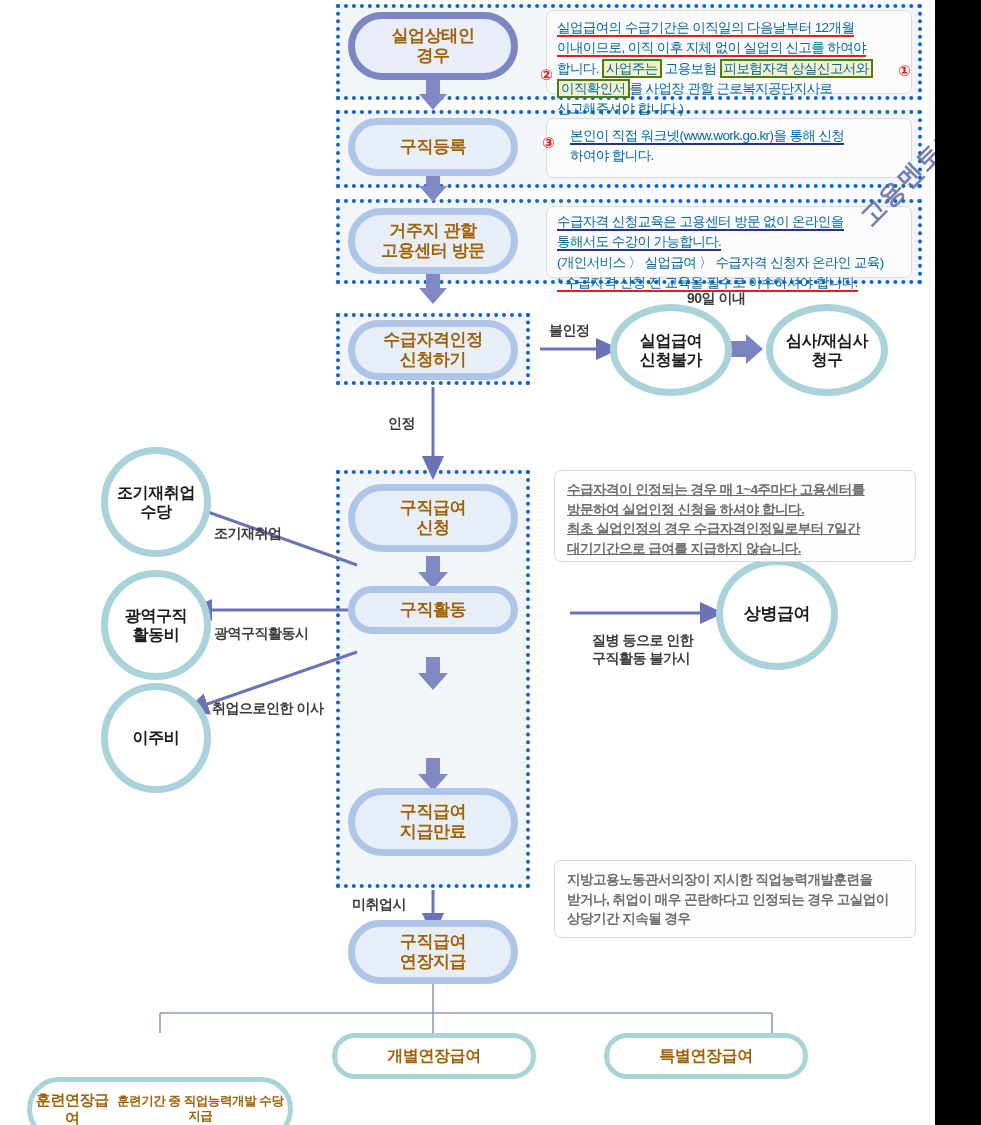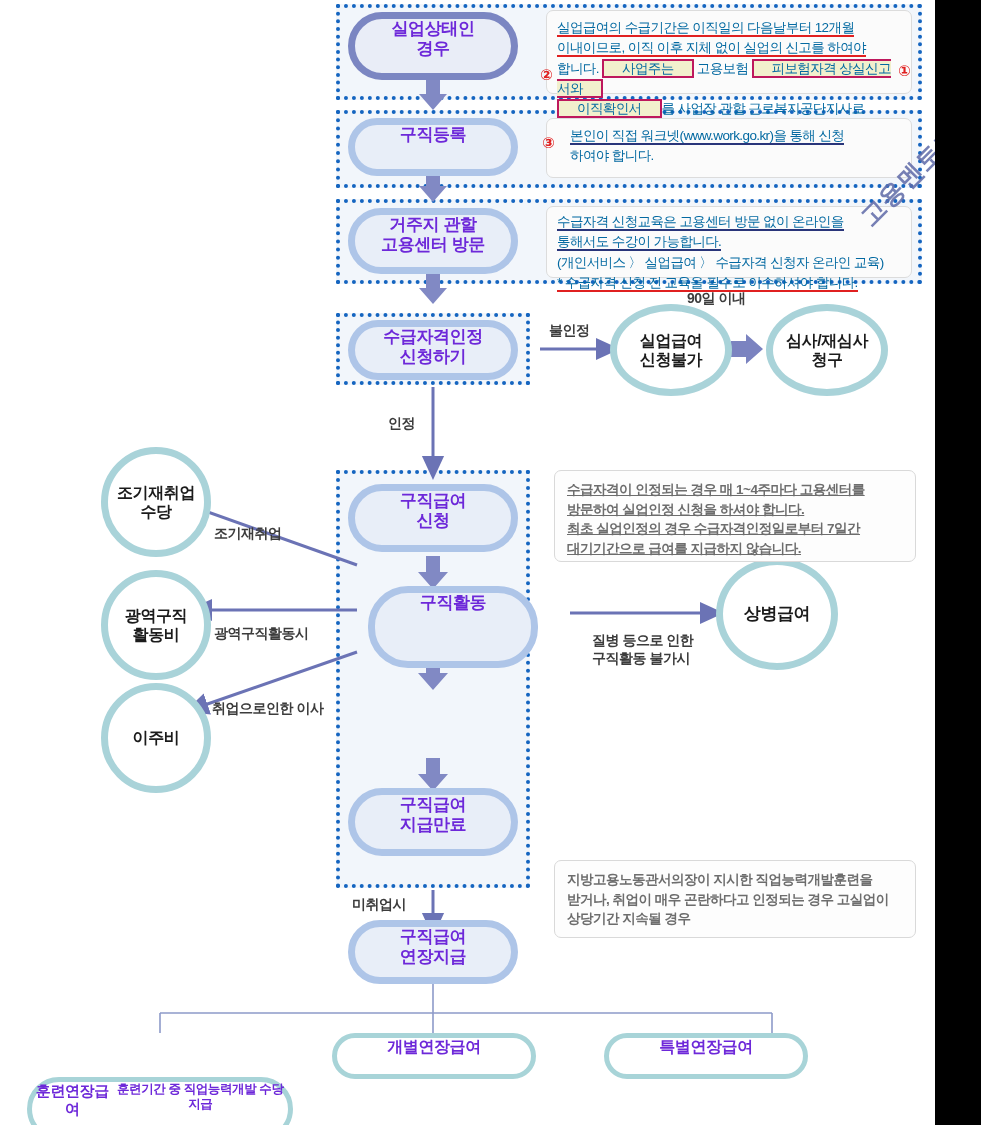--- a/index.html
+++ b/index.html
@@ -24,26 +24,26 @@
     width: 46px; height: 1125px;
     background: #000000;
     z-index: 40;
   }
 
   
   .node { position: absolute; z-index: 10; }
 
   
   .pill {
-    display: flex; align-items: flex-start; justify-content: center;
+    display: flex; align-items: center; justify-content: center;
     text-align: center;
     background: #e8eef8;
     border: 7px solid #aec5e8;
     border-radius: 40px;
-    color: #6d28d9;
+    color: #a16207;
     font-weight: bold;
     line-height: 1.18;
     letter-spacing: -0.4px;
   }
   .pill.dark { border-color: #7b86c2; background: #e9edf7; }
   .pill.teal { border-color: #a8d4d8; background: #ffffff; border-width: 5px; }
 
   
   .circ {
     display: flex; align-items: center; justify-content: center;
@@ -90,21 +90,21 @@
     line-height: 1.5;
     padding: 7px 10px;
     font-weight: normal;
     color: #0369a1;
     letter-spacing: -0.6px;
     z-index: 12;
   }
   .hl { background: #f2f0cd; }
   .u-red { border-bottom: 2px solid #e02020; }
   .u-navy { border-bottom: 2px solid #29357a; }
-  .boxed { border: 2px solid #be185d; padding: 0 18px; }
+  .boxed { border: 2px solid #4d7c0f; padding: 0 2px; }
 
   
   .lbl {
     position: absolute;
     font-size: 14px; font-weight: bold;
     color: #3c3c3c; letter-spacing: -0.5px;
     white-space: nowrap;
     z-index: 14;
   }
 
@@ -219,21 +219,21 @@
     </span>
   </div>
 
   <div class="node pill" style="left:348px; top:484px; width:170px; height:68px; font-size:17px;">
     <span>
       <span>구직급여</span><br>
       <span>신청</span>
     </span>
   </div>
 
-  <div class="node pill" style="left:368px; top:586px; width:170px; height:82px; font-size:17px;">
+  <div class="node pill" style="left:348px; top:586px; width:170px; height:48px; font-size:17px;">
     <span>구직활동</span>
   </div>
 
 
   <div class="node pill" style="left:348px; top:788px; width:170px; height:68px; font-size:17px;">
     <span>
       <span>구직급여</span><br>
       <span>지급만료</span>
     </span>
   </div>

